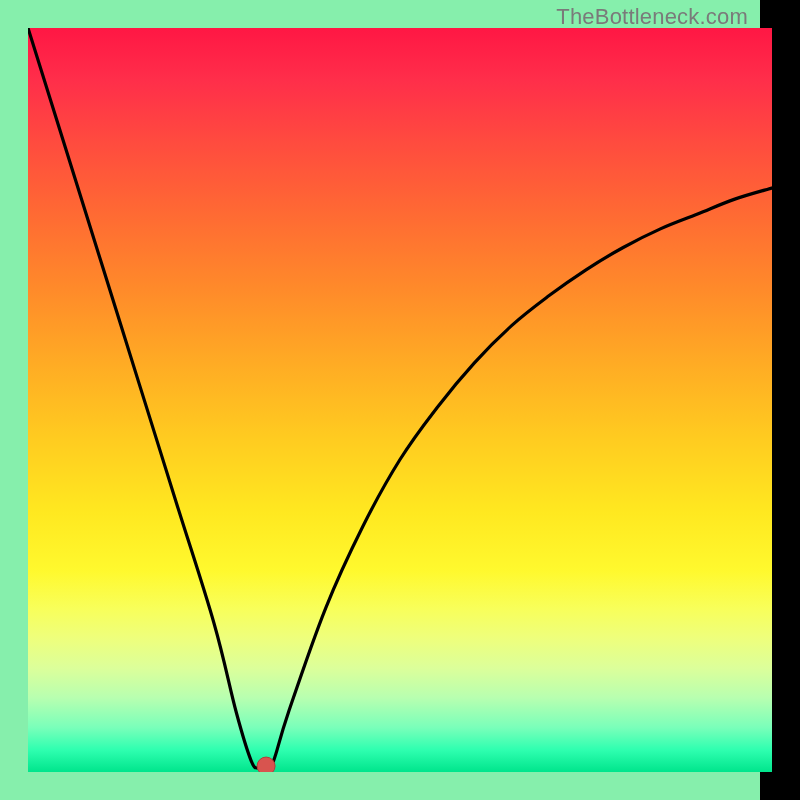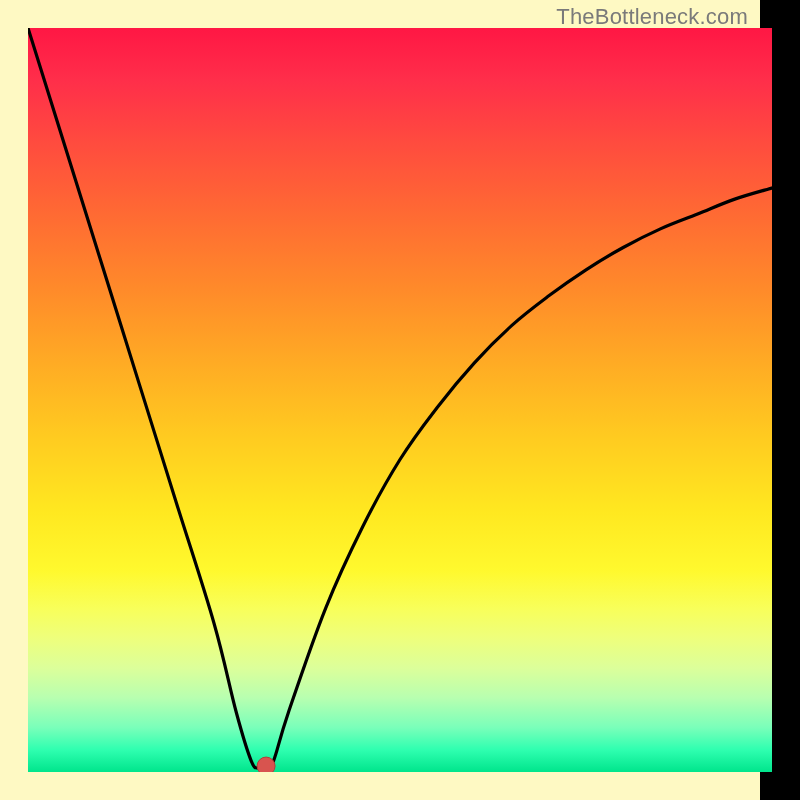--- a/index.html
+++ b/index.html
@@ -8,21 +8,21 @@
     width: 800px;
     height: 800px;
     overflow: hidden;
     background: #000;
     font-family: Arial, Helvetica, sans-serif;
   }
   .frame {
     position: relative;
     width: 760px;
     height: 800px;
-    background: #fef9c3;
+    background: #86efac;
   }
   .plot {
     position: absolute;
     left: 28px;
     top: 28px;
     width: 744px;
     height: 744px;
     background: linear-gradient(
       to bottom,
       #ff1744 0%,

